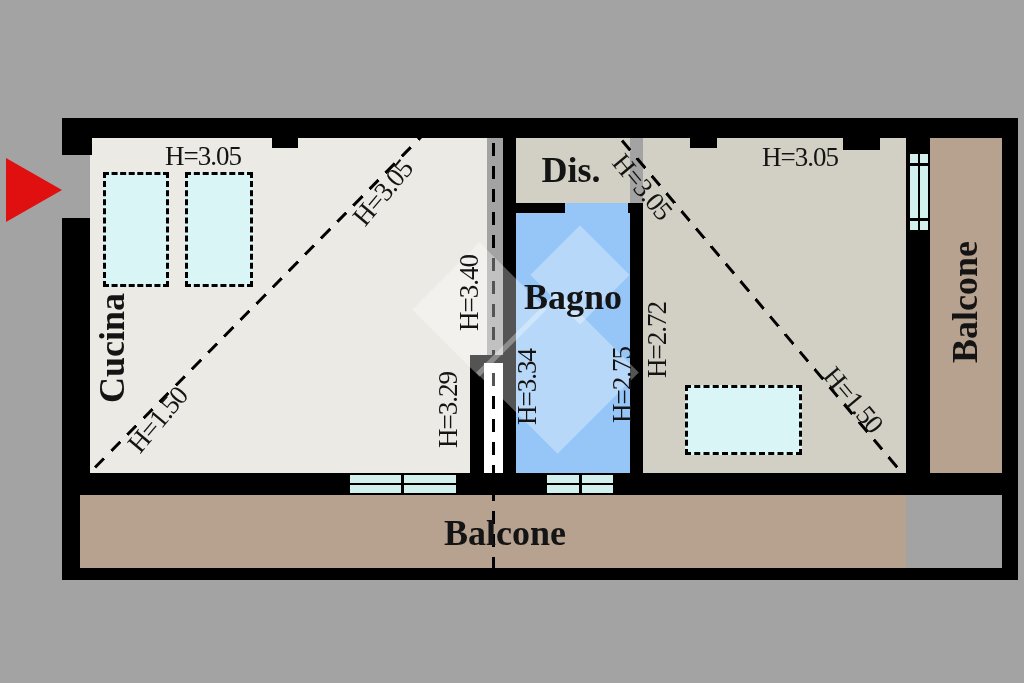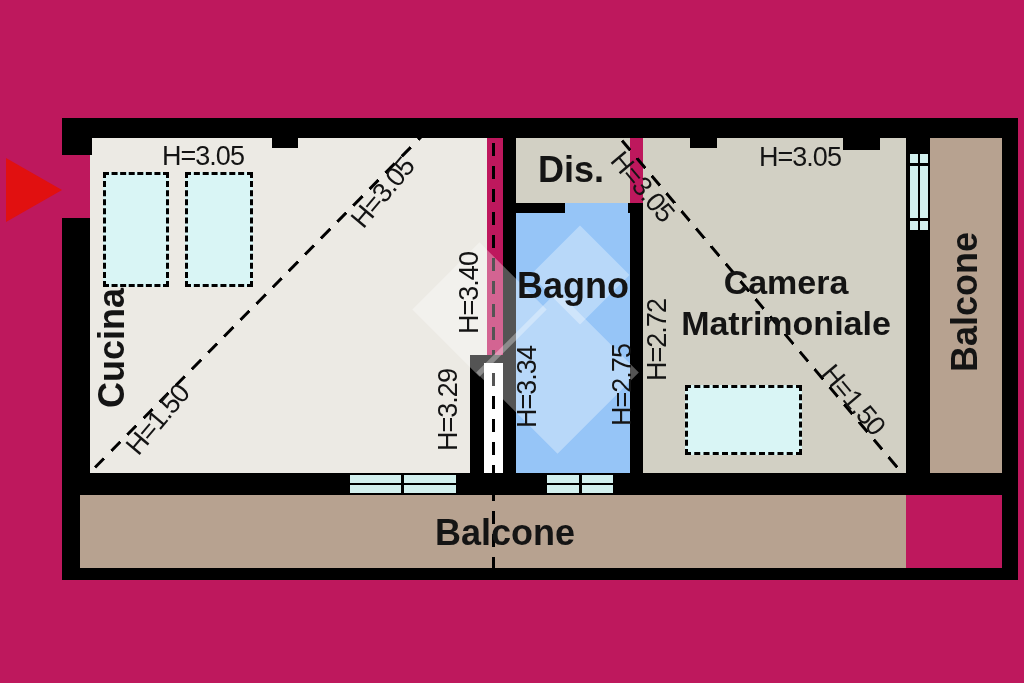--- a/index.html
+++ b/index.html
@@ -1,18 +1,18 @@
 <!DOCTYPE html>
 <html><head>
 <meta charset="utf-8">
 <style>
   html,body{margin:0;padding:0;background:#fff;}
   .plan{
-    position:relative;width:1024px;height:683px;background:#be185d;overflow:hidden;
-    font-family:Liberation Sans, sans-serif;
+    position:relative;width:1024px;height:683px;background:#a3a3a3;overflow:hidden;
+    font-family:Liberation Serif, serif;
   }
   .abs{position:absolute;}
   .win{position:absolute;border:2px solid #000;box-sizing:border-box;}
   .wl{position:absolute;background:#000;}
   .sky{position:absolute;border:3px dashed #000;box-sizing:border-box;}
   .hdash{position:absolute;height:3px;background:repeating-linear-gradient(to right,#000 0 13px,transparent 13px 23px);transform-origin:0 50%;}
   .vdash{position:absolute;width:3px;background:repeating-linear-gradient(to bottom,#000 0 13px,transparent 13px 23px);}
   .wm{position:absolute;background:rgba(255,255,255,0.33);transform:rotate(45deg);}
   .arrow{position:absolute;clip-path:polygon(0 0,100% 50%,0 100%);}
   .lbl{position:absolute;white-space:nowrap;color:#141414;transform:translate(-50%,-50%);}
@@ -86,21 +86,17 @@
   <div class="lbl h-lbl" style="left:642px;top:187px;transform:translate(-50%,-50%) rotate(50deg);">H=3.05</div>
   <div class="lbl h-lbl" style="left:853px;top:400px;transform:translate(-50%,-50%) rotate(50deg);">H=1.50</div>
   <div class="lbl h-lbl" style="left:469px;top:293px;transform:translate(-50%,-50%) rotate(-90deg);">H=3.40</div>
   <div class="lbl h-lbl" style="left:448px;top:410px;transform:translate(-50%,-50%) rotate(-90deg);">H=3.29</div>
   <div class="lbl h-lbl" style="left:527px;top:387px;transform:translate(-50%,-50%) rotate(-90deg);">H=3.34</div>
   <div class="lbl h-lbl" style="left:622px;top:385px;transform:translate(-50%,-50%) rotate(-90deg);">H=2.75</div>
   <div class="lbl h-lbl" style="left:657px;top:340px;transform:translate(-50%,-50%) rotate(-90deg);">H=2.72</div>
 
   <div class="lbl room-lbl" style="left:112px;top:348px;transform:translate(-50%,-50%) rotate(-90deg);">Cucina</div>
   <div class="lbl room-lbl" style="left:571px;top:170px;">Dis.</div>
-  <div class="lbl room-lbl" style="left:573px;top:286px;">Bagno</div>
-  <div class="lbl camera-lbl" style="left:786px;top:303px;">
-    <span style="display:block;">Camera</span>
-    <span style="display:block;">Matrimoniale</span>
-  </div>
+  <div class="lbl room-lbl" style="left:573px;top:297px;">Bagno</div>
   <div class="lbl room-lbl" style="left:965px;top:302px;transform:translate(-50%,-50%) rotate(-90deg);">Balcone</div>
   <div class="lbl room-lbl" style="left:505px;top:533px;">Balcone</div>
 
 </div>
 
 </body></html>

